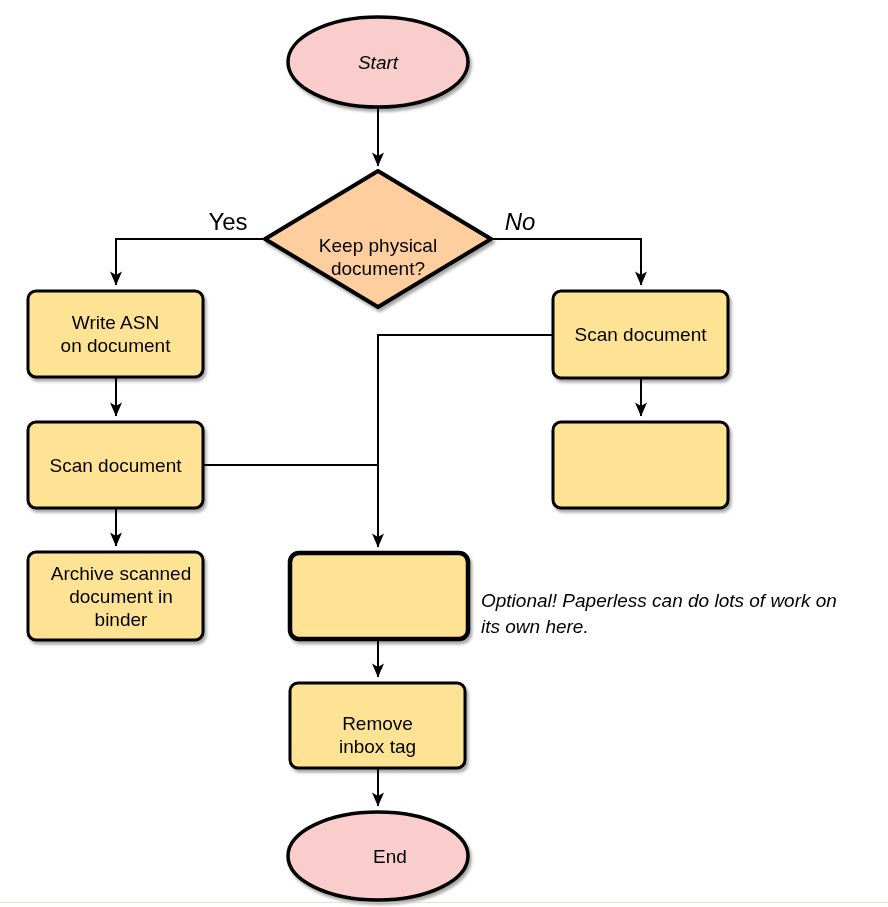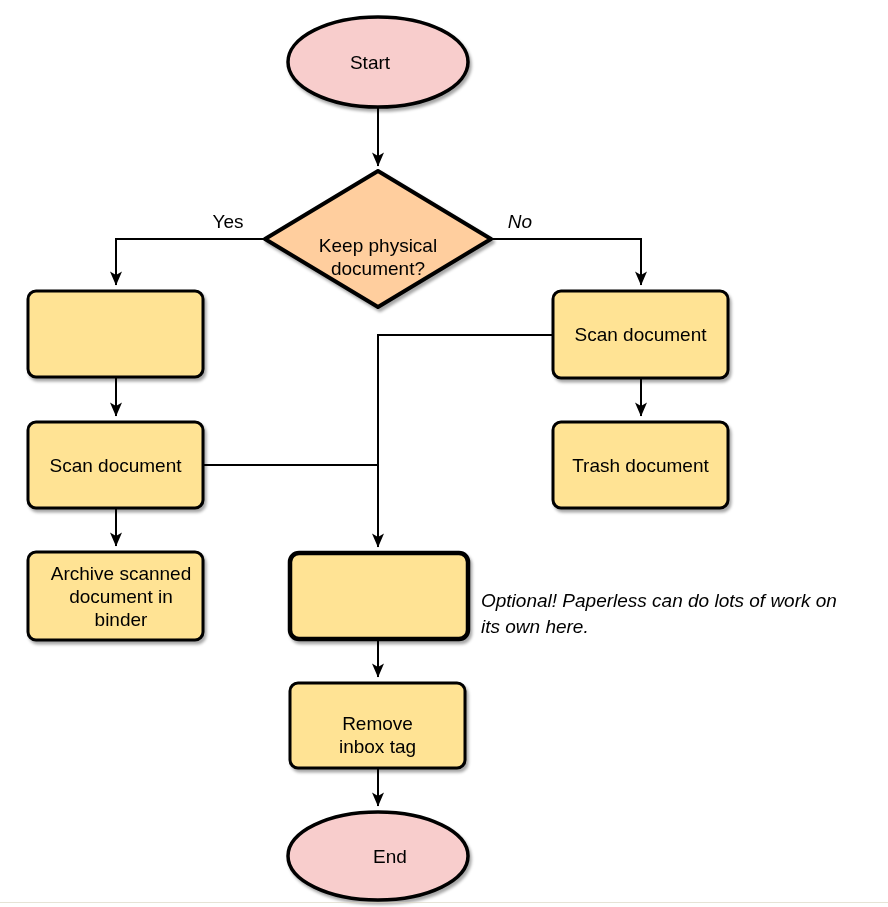--- a/index.html
+++ b/index.html
@@ -30,21 +30,21 @@
     align-items: center;
     justify-content: center;
     text-align: center;
     font-size: 19px;
     line-height: 23px;
     color: #000000;
     white-space: pre-line;
     pointer-events: none;
   }
   .edge-label {
-    font-size: 19px;
+    font-size: 24px;
     line-height: 22px;
   }
   .annotation {
     justify-content: flex-start;
     text-align: left;
     font-style: italic;
     font-size: 19px;
     line-height: 26px;
     align-items: flex-start;
   }
@@ -87,39 +87,40 @@
       <rect class="shape" x="28" y="422" width="175" height="86" rx="8" stroke-width="3" fill="#ffe394"></rect>
       <rect class="shape" x="28" y="552" width="175" height="88" rx="8" stroke-width="3" fill="#ffe394"></rect>
       <rect class="shape" x="553" y="291" width="175" height="87" rx="8" stroke-width="3" fill="#ffe394"></rect>
       <rect class="shape" x="553" y="422" width="175" height="86" rx="8" stroke-width="3" fill="#ffe394"></rect>
       <rect class="shape" x="290" y="553" width="178" height="86" rx="9" stroke-width="4.5" fill="#ffe394"></rect>
       <rect class="shape" x="290" y="683" width="175" height="85" rx="8" stroke-width="3" fill="#ffe394"></rect>
       <ellipse class="shape" cx="378" cy="856" rx="90" ry="44" stroke-width="3.5" fill="#f8cdcc"></ellipse>
     </g>
   </svg>
 
-  <div class="label" style="left:280px; top:17px; width:180px; height:90px;">Start</div>
+  <div class="label" style="left:288px; top:17px; width:180px; height:90px;font-style:italic;">Start</div>
 
   <div class="label" style="left:288px; top:224px; width:180px; height:66px;">Keep physical
 document?</div>
 
   <div class="label edge-label" style="left:198px; top:211px; width:60px; height:22px;">Yes</div>
 
   <div class="label edge-label" style="left:490px; top:211px; width:60px; height:22px;font-style:italic;">No</div>
 
+  <div class="label" style="left:28px; top:291px; width:175px; height:86px;">Write ASN
+on document</div>
 
   <div class="label" style="left:28px; top:422px; width:175px; height:86px;">Scan document</div>
 
   <div class="label" style="left:28px; top:552px; width:186px; height:88px;">Archive scanned
 document in
 binder</div>
 
   <div class="label" style="left:553px; top:291px; width:175px; height:87px;">Scan document</div>
 
-  <div class="label" style="left:553px; top:422px; width:175px; height:86px;">Trash document</div>
 
 
   <div class="label" style="left:290px; top:683px; width:175px; height:104px;">Remove
 inbox tag</div>
 
   <div class="label" style="left:300px; top:812px; width:180px; height:88px;">End</div>
 
   <div class="label annotation" style="left:481px; top:588px; width:410px; height:54px;">Optional! Paperless can do lots of work on
 its own here.</div>
 

